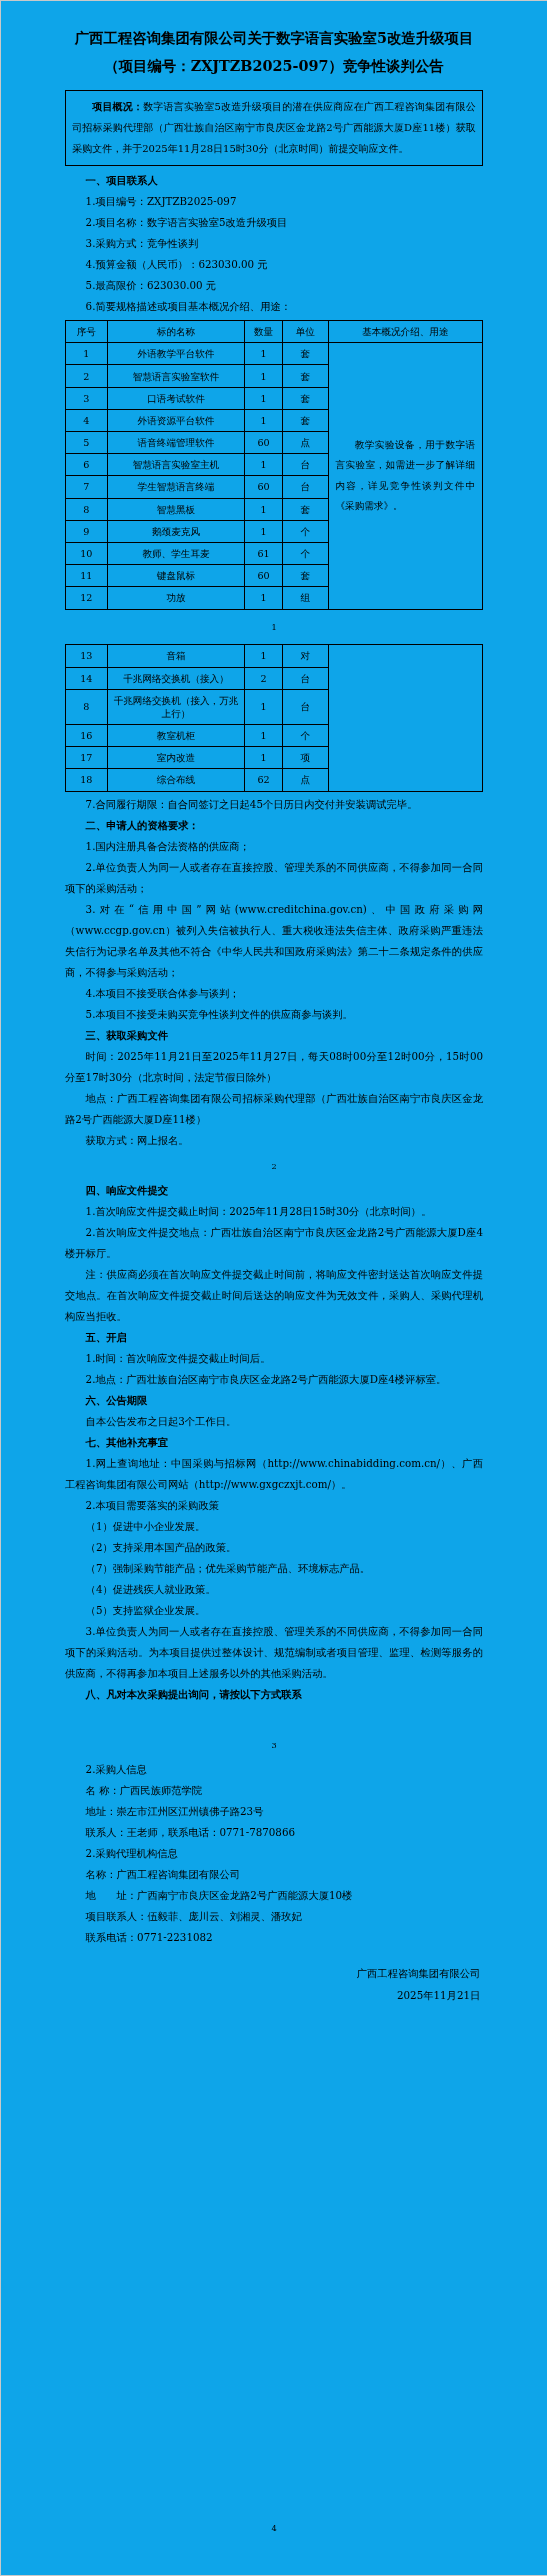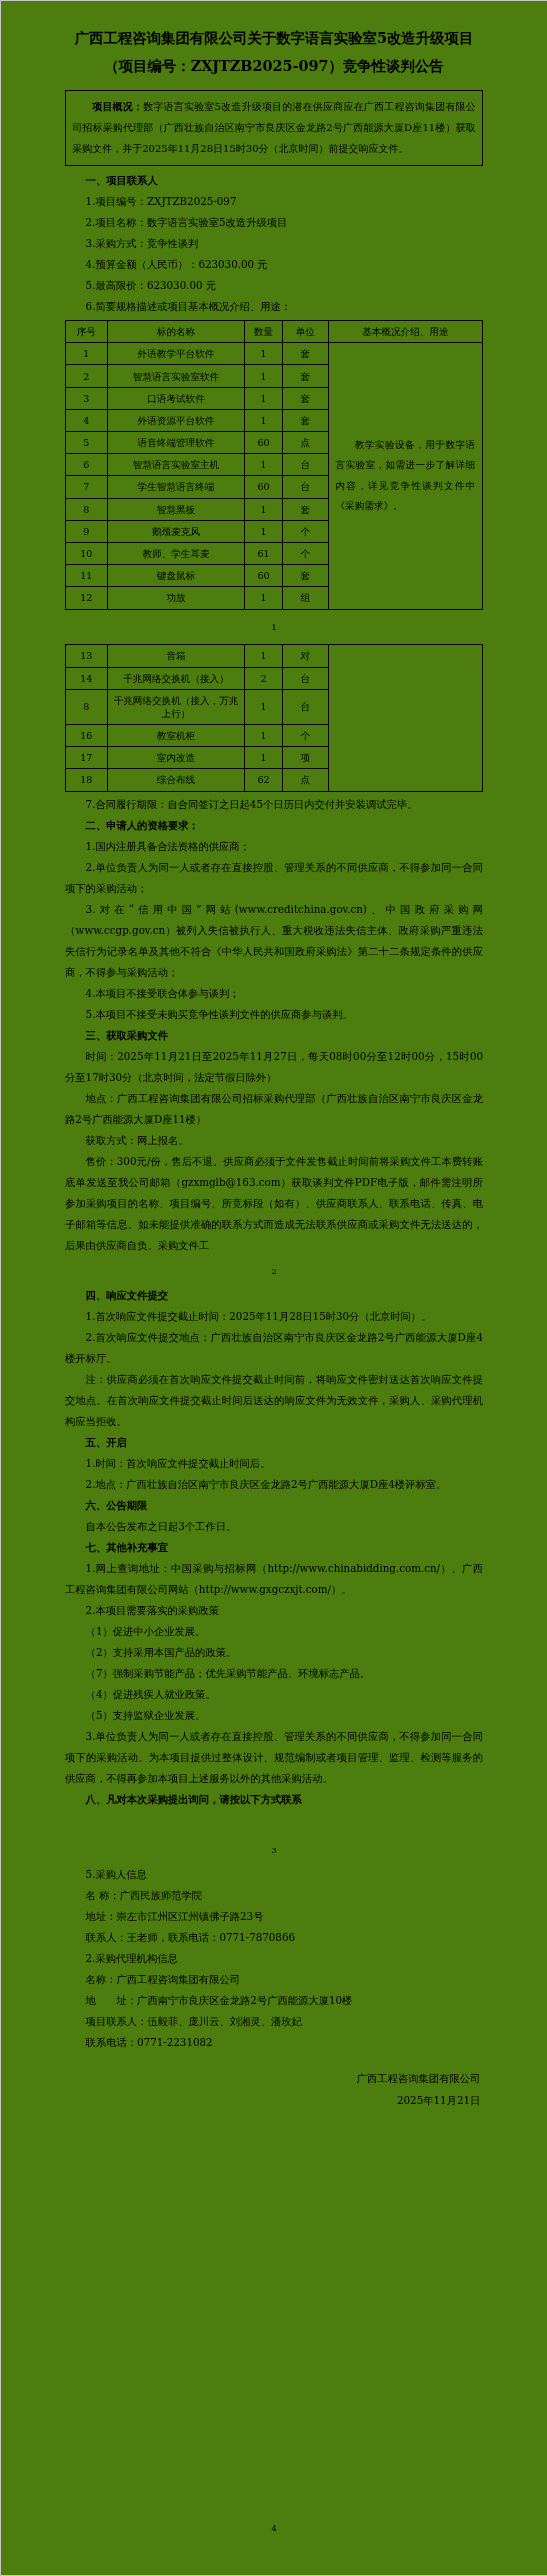--- a/index.html
+++ b/index.html
@@ -1,17 +1,17 @@
 <!DOCTYPE html>
 <html lang="zh" style="font-size:11px"><head>
 <meta charset="utf-8">
 <style>
   html,body{margin:0;padding:0;background:#ffffff;}
   .page{
-    width:548px;height:2576px;box-sizing:border-box;background:#4d7c0f;
+    width:548px;height:2576px;box-sizing:border-box;background:#0ea5e9;
     border:0.7px solid #c9c9c9;
     padding:23px 64px 33px;
     display:flex;flex-direction:column;overflow:hidden;
     font-family:"DejaVu Serif","Liberation Serif",serif;color:#000;
   }
   .title{text-align:center;font-weight:bold;font-size:14.4px;line-height:28px;margin:0 0 8.2px;}
   .box{border:0.7px solid #000;padding:5.5px 6.2px;margin:1.4px 0 4.1px;}
   .box-para{margin:0;font-size:10px;line-height:21px;text-indent:2em;text-align:justify;}
   .heading,.para{margin:0;font-size:10.3px;line-height:21px;text-indent:2em;text-align:justify;}
   .heading{font-weight:bold;}
@@ -189,21 +189,20 @@
     <p class="heading">二、申请人的资格要求：</p>
     <p class="para">1.国内注册具备合法资格的供应商；</p>
     <p class="para">2.单位负责人为同一人或者存在直接控股、管理关系的不同供应商，不得参加同一合同项下的采购活动；</p>
     <p class="para">3.对在“信用中国”网站(www.creditchina.gov.cn)、中国政府采购网（www.ccgp.gov.cn）被列入失信被执行人、重大税收违法失信主体、政府采购严重违法失信行为记录名单及其他不符合《中华人民共和国政府采购法》第二十二条规定条件的供应商，不得参与采购活动；</p>
     <p class="para">4.本项目不接受联合体参与谈判；</p>
     <p class="para">5.本项目不接受未购买竞争性谈判文件的供应商参与谈判。</p>
     <p class="heading">三、获取采购文件</p>
     <p class="para">时间：2025年11月21日至2025年11月27日，每天08时00分至12时00分，15时00分至17时30分（北京时间，法定节假日除外）</p>
     <p class="para">地点：广西工程咨询集团有限公司招标采购代理部（广西壮族自治区南宁市良庆区金龙路2号广西能源大厦D座11楼）</p>
     <p class="para">获取方式：网上报名。</p>
-    <p class="para">售价：300元/份，售后不退。供应商必须于文件发售截止时间前将采购文件工本费转账底单发送至我公司邮箱（gzxmglb@163.com）获取谈判文件PDF电子版，邮件需注明所参加采购项目的名称、项目编号、所竞标段（如有）、供应商联系人、联系电话、传真、电子邮箱等信息。如未能提供准确的联系方式而造成无法联系供应商或采购文件无法送达的，后果由供应商自负。采购文件工</p>
     <div class="pagenum">2</div>
     <p class="heading">四、响应文件提交</p>
     <p class="para">1.首次响应文件提交截止时间：2025年11月28日15时30分（北京时间）。</p>
     <p class="para">2.首次响应文件提交地点：广西壮族自治区南宁市良庆区金龙路2号广西能源大厦D座4楼开标厅。</p>
     <p class="para">注：供应商必须在首次响应文件提交截止时间前，将响应文件密封送达首次响应文件提交地点。在首次响应文件提交截止时间后送达的响应文件为无效文件，采购人、采购代理机构应当拒收。</p>
     <p class="heading">五、开启</p>
     <p class="para">1.时间：首次响应文件提交截止时间后。</p>
     <p class="para">2.地点：广西壮族自治区南宁市良庆区金龙路2号广西能源大厦D座4楼评标室。</p>
     <p class="heading">六、公告期限</p>
     <p class="para">自本公告发布之日起3个工作日。</p>
@@ -212,21 +211,21 @@
     <p class="para">2.本项目需要落实的采购政策</p>
     <p class="para">（1）促进中小企业发展。</p>
     <p class="para">（2）支持采用本国产品的政策。</p>
     <p class="para">（7）强制采购节能产品；优先采购节能产品、环境标志产品。</p>
     <p class="para">（4）促进残疾人就业政策。</p>
     <p class="para">（5）支持监狱企业发展。</p>
     <p class="para">3.单位负责人为同一人或者存在直接控股、管理关系的不同供应商，不得参加同一合同项下的采购活动。为本项目提供过整体设计、规范编制或者项目管理、监理、检测等服务的供应商，不得再参加本项目上述服务以外的其他采购活动。</p>
     <p class="heading">八、凡对本次采购提出询问，请按以下方式联系</p>
     <div class="spacer sp-sm"></div>
     <div class="pagenum">3</div>
-    <p class="para">5.采购人信息</p>
+    <p class="para">2.采购人信息</p>
     <p class="para">名 称：广西民族师范学院</p>
     <p class="para">地址：崇左市江州区江州镇佛子路23号</p>
     <p class="para">联系人：王老师，联系电话：0771-7870866</p>
     <p class="para">2.采购代理机构信息</p>
     <p class="para">名称：广西工程咨询集团有限公司</p>
     <p class="para">地　　址：广西南宁市良庆区金龙路2号广西能源大厦10楼</p>
     <p class="para">项目联系人：伍毅菲、庞川云、刘湘灵、潘玫妃</p>
     <p class="para">联系电话：0771-2231082</p>
     <div class="sig">
       <div class="sig-line">广西工程咨询集团有限公司</div>

